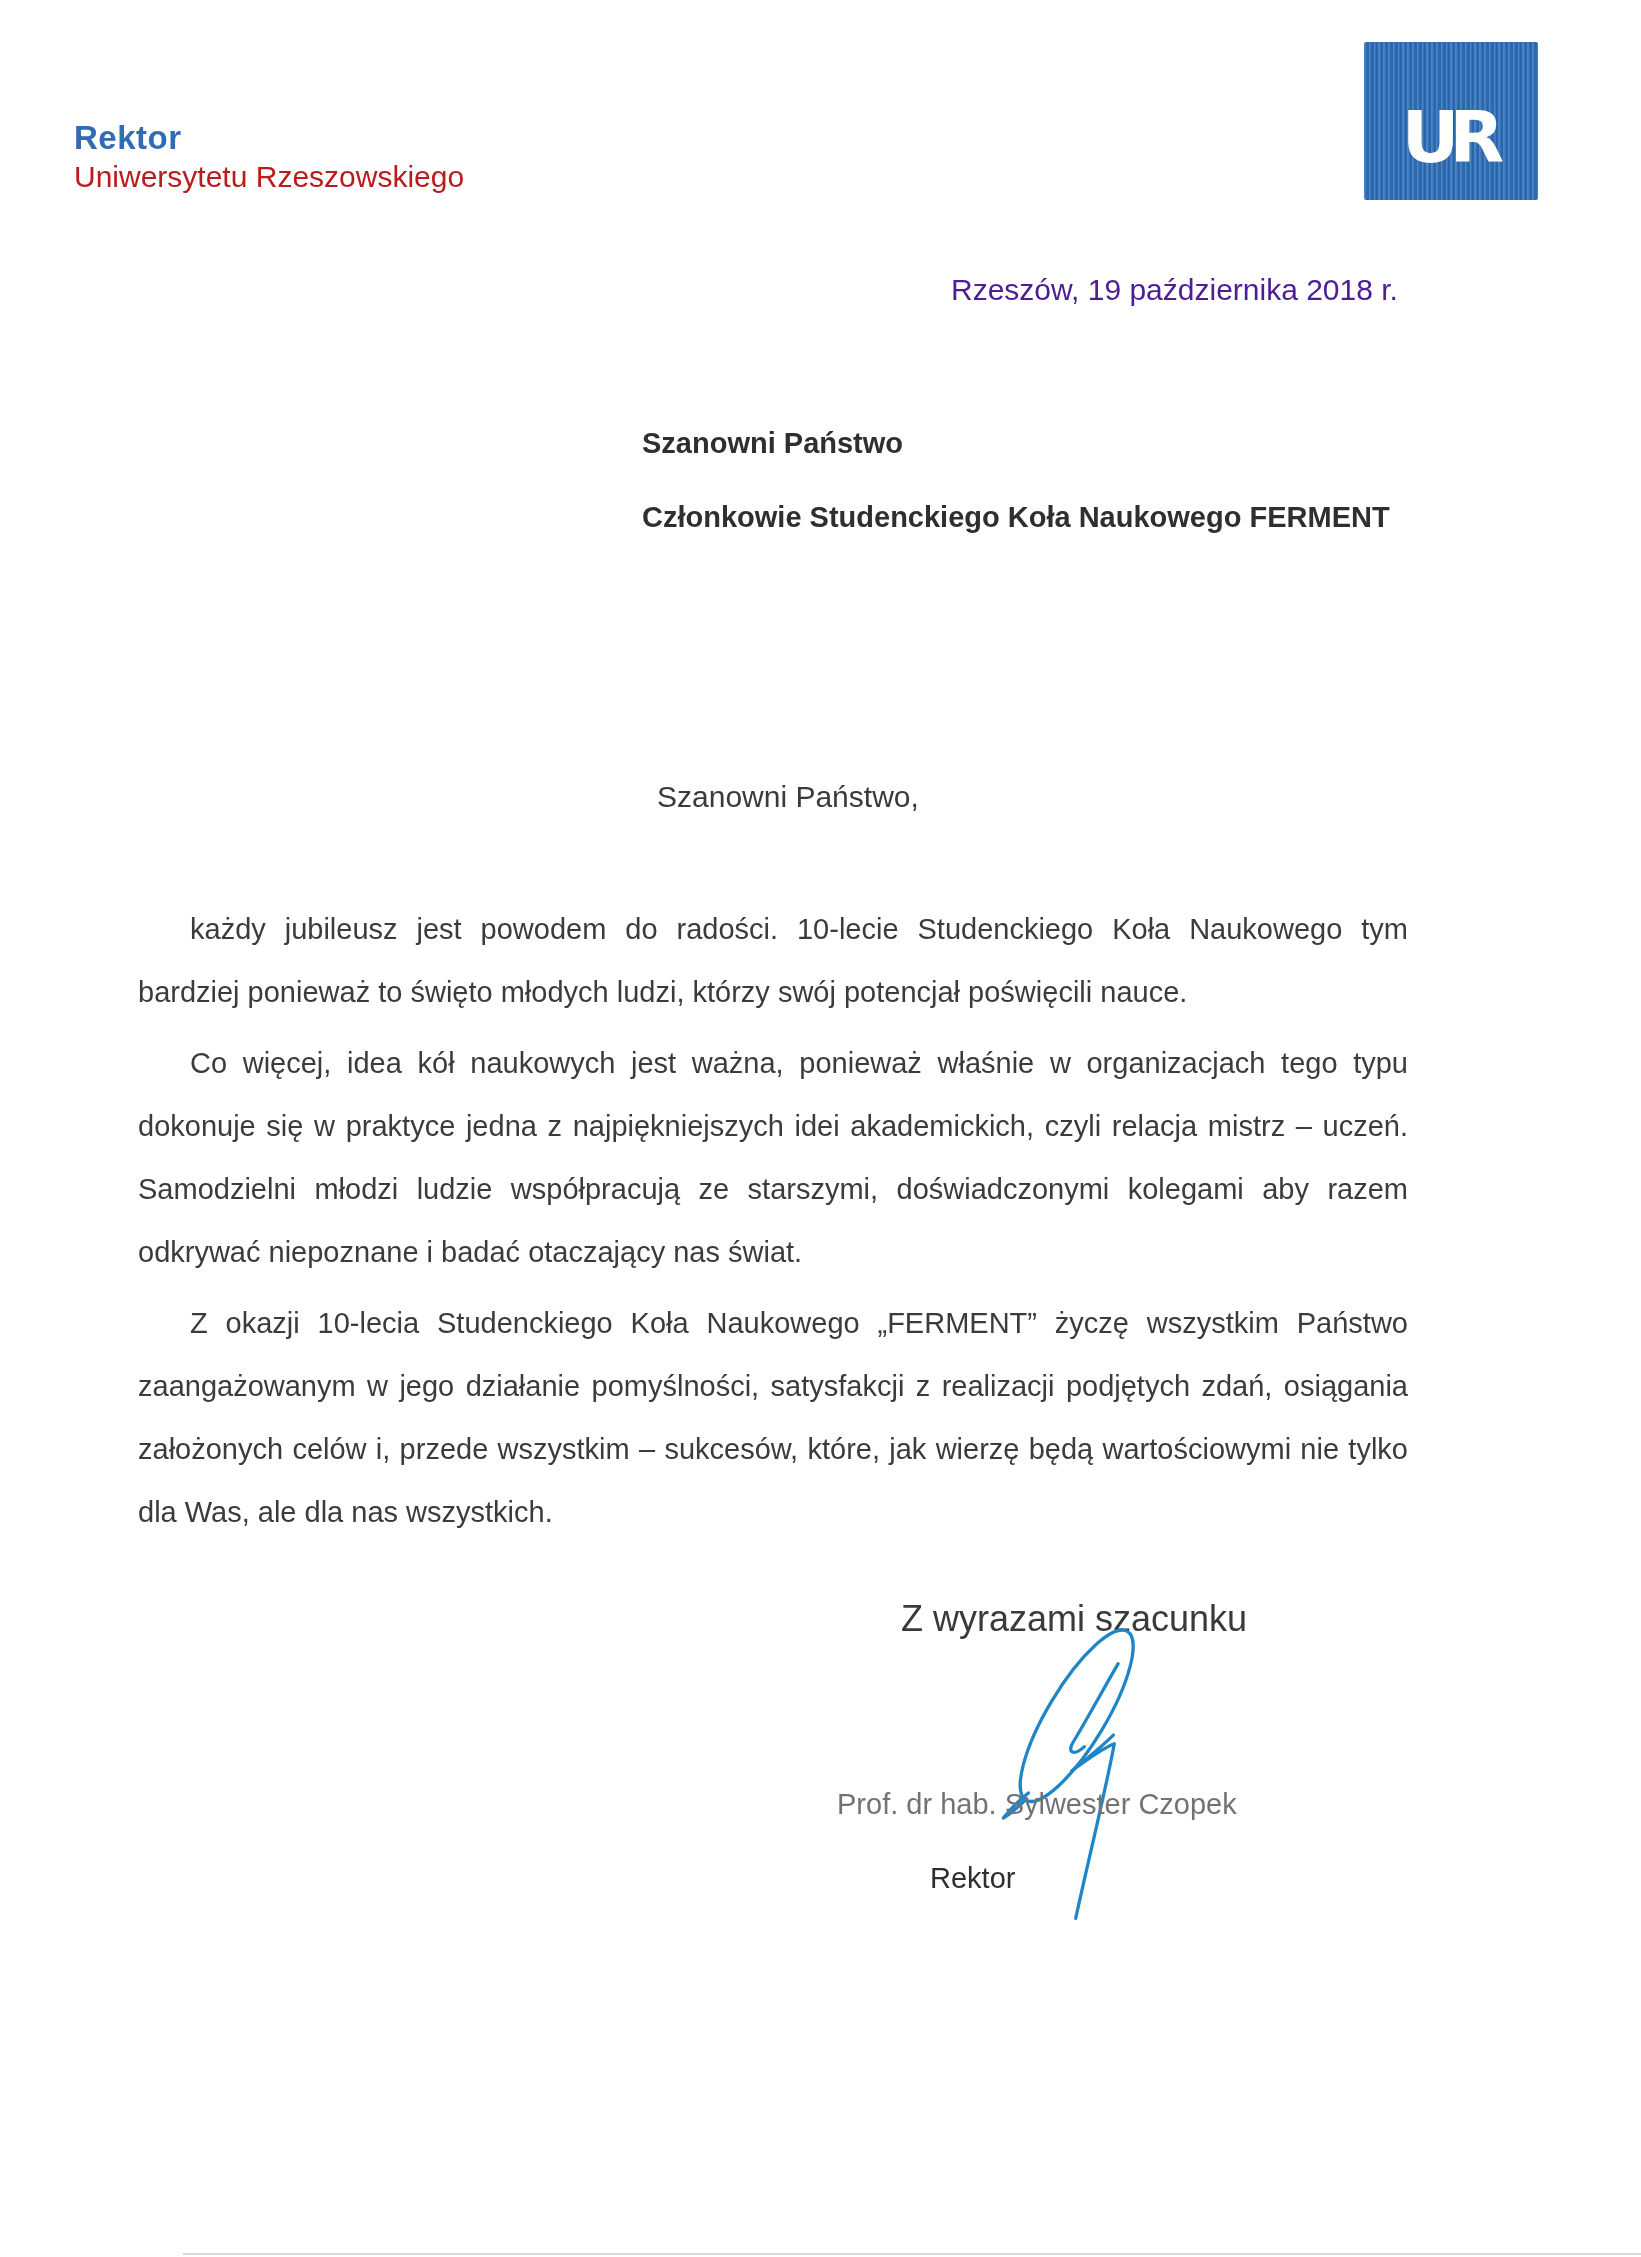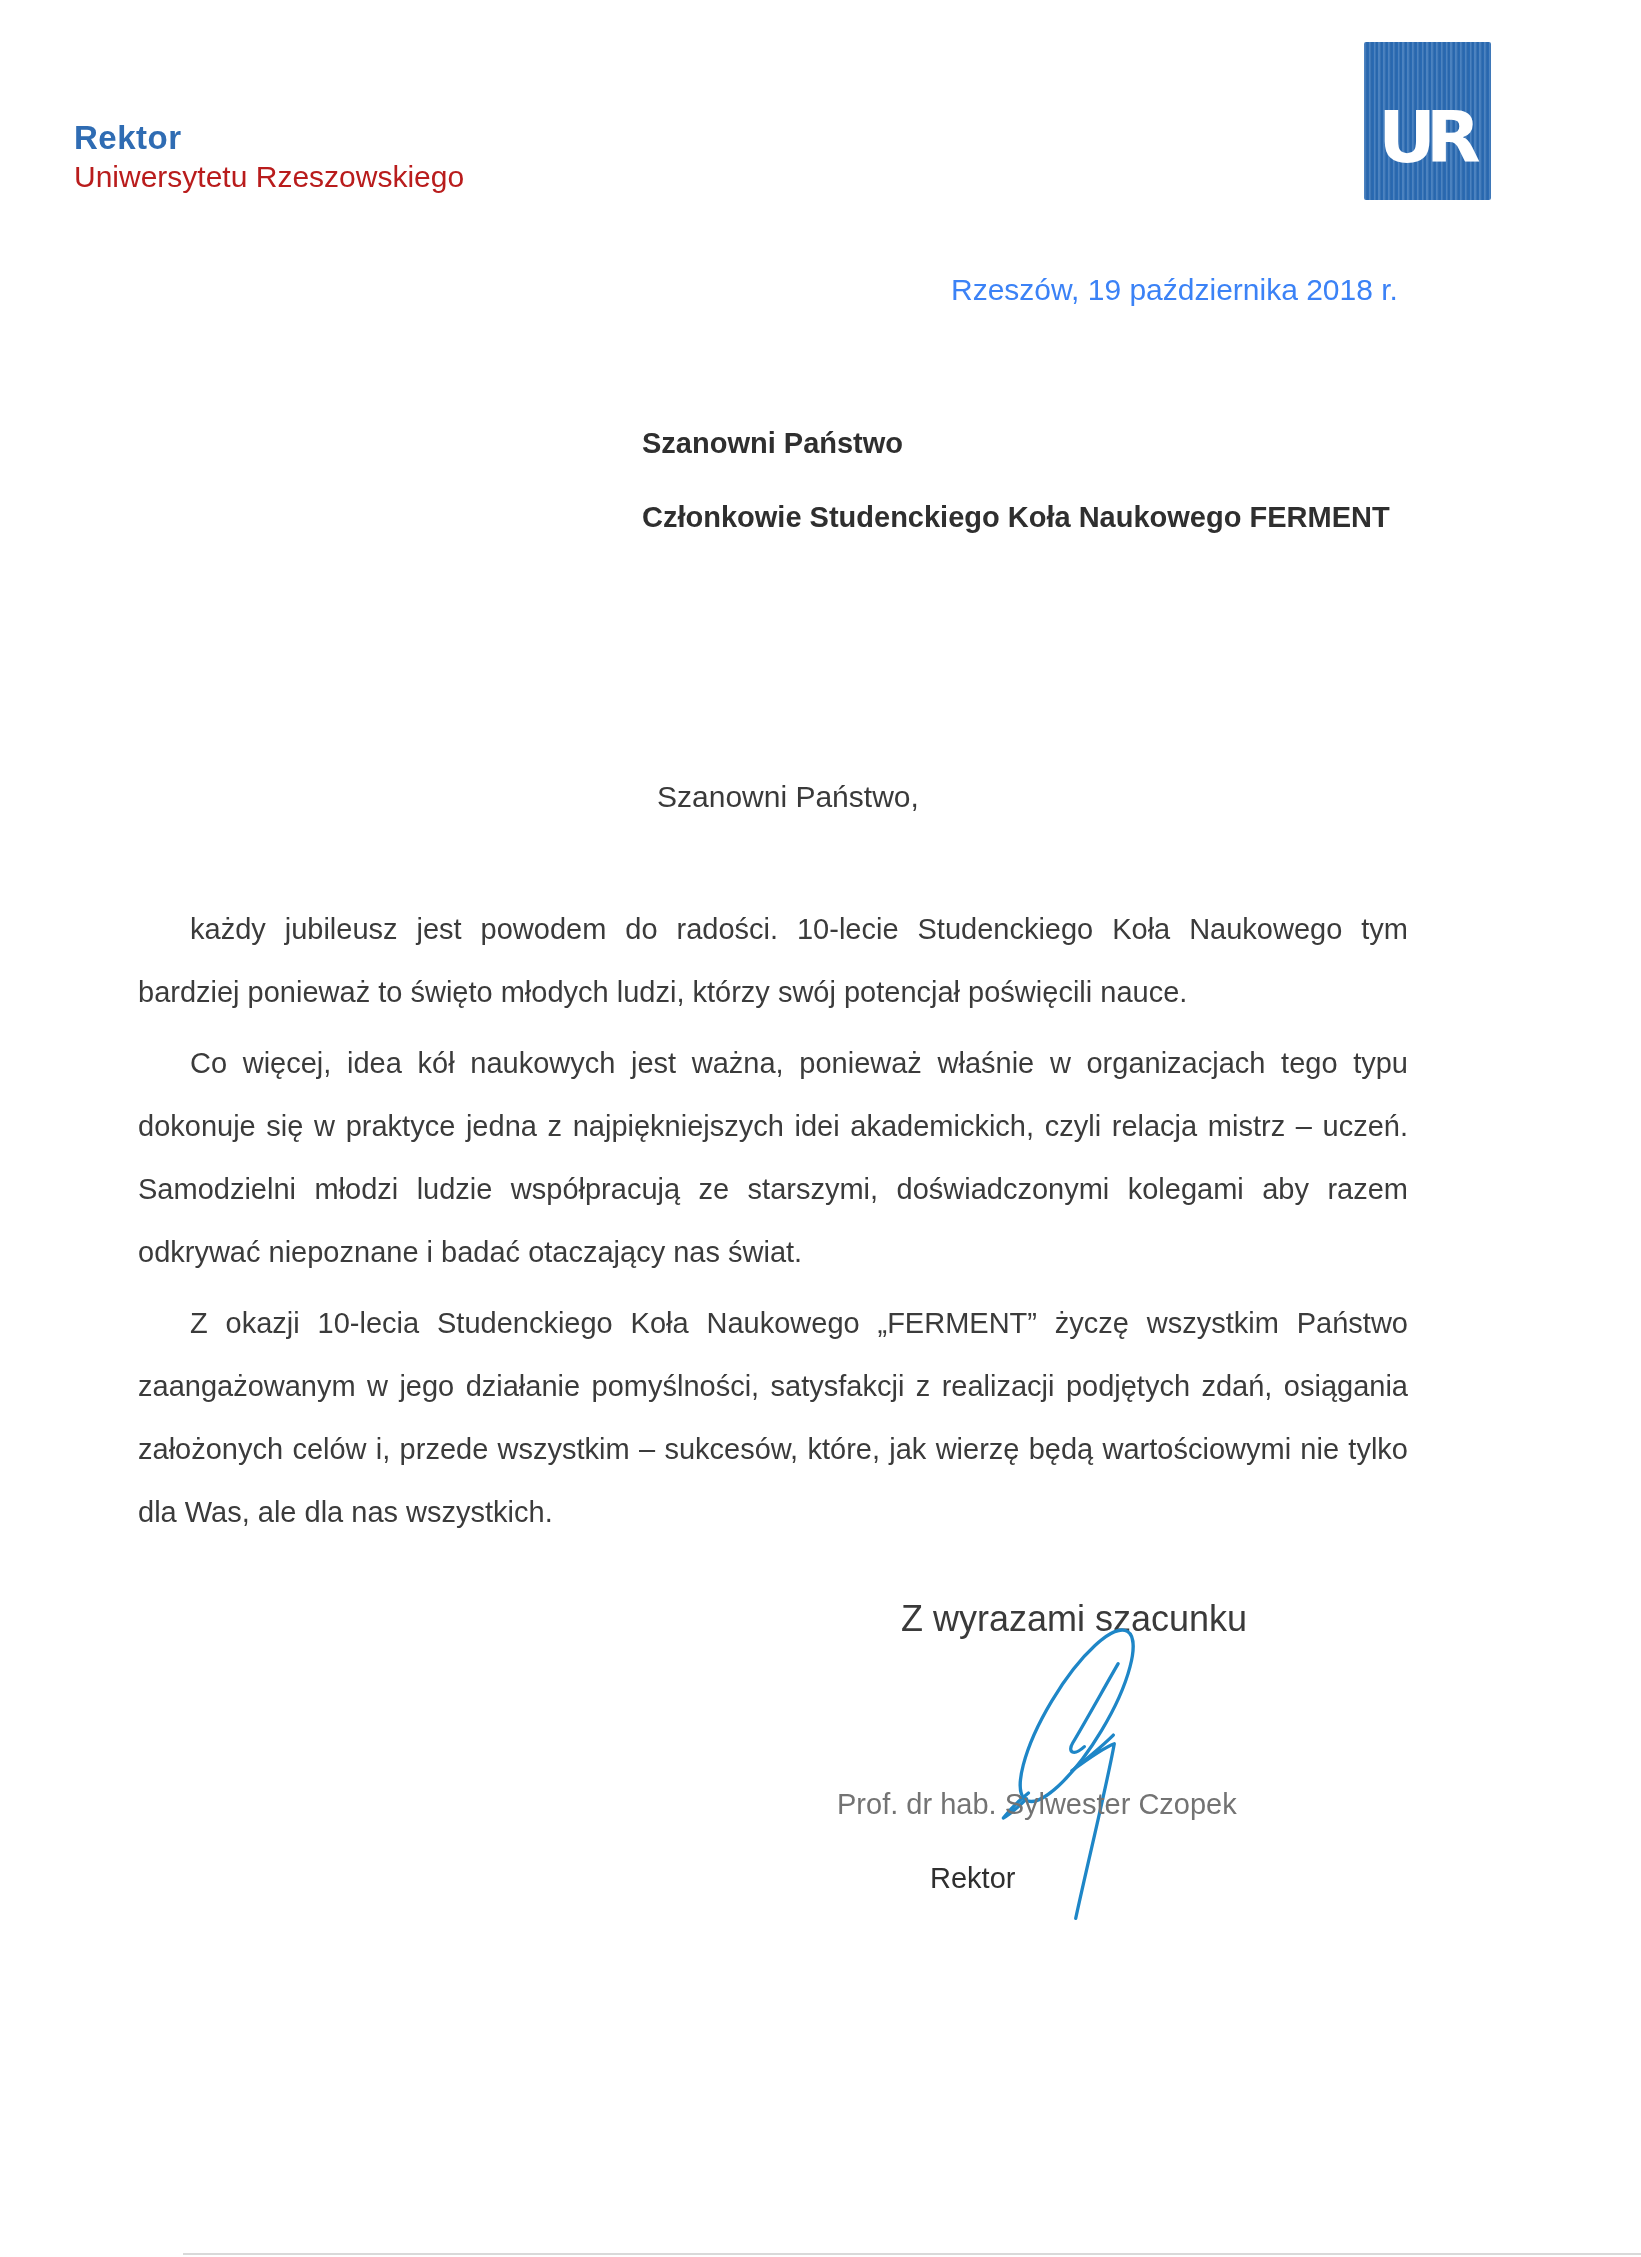--- a/index.html
+++ b/index.html
@@ -33,21 +33,21 @@
     font-size: 30px;
     font-weight: normal;
     color: #b91c1c;
     line-height: 39px;
   }
   
   .logo {
     position: absolute;
     left: 1364px;
     top: 42px;
-    width: 127px;
+    width: 174px;
     height: 158px;
     background:
       repeating-linear-gradient(90deg,
         rgba(255,255,255,0.16) 0px, rgba(255,255,255,0.16) 1px,
         rgba(0,0,0,0.05) 2.9px, rgba(255,255,255,0.0) 4.8px),
       #2a6bb4;
     border-radius: 1.9px;
     display: flex;
     align-items: flex-end;
     justify-content: center;
@@ -61,21 +61,21 @@
     line-height: 1;
     padding: 0 5.8px 27px 0;
     user-select: none;
   }
   
   .dateline {
     position: absolute;
     left: 951px;
     top: 273px;
     font-size: 30px;
-    color: #3b82f6;
+    color: #4c1d95;
   }
   
   .recipient {
     position: absolute;
     left: 642px;
     top: 418px;
     font-size: 29px;
     font-weight: bold;
     color: #2f2f2f;
     margin-top: 9px;

